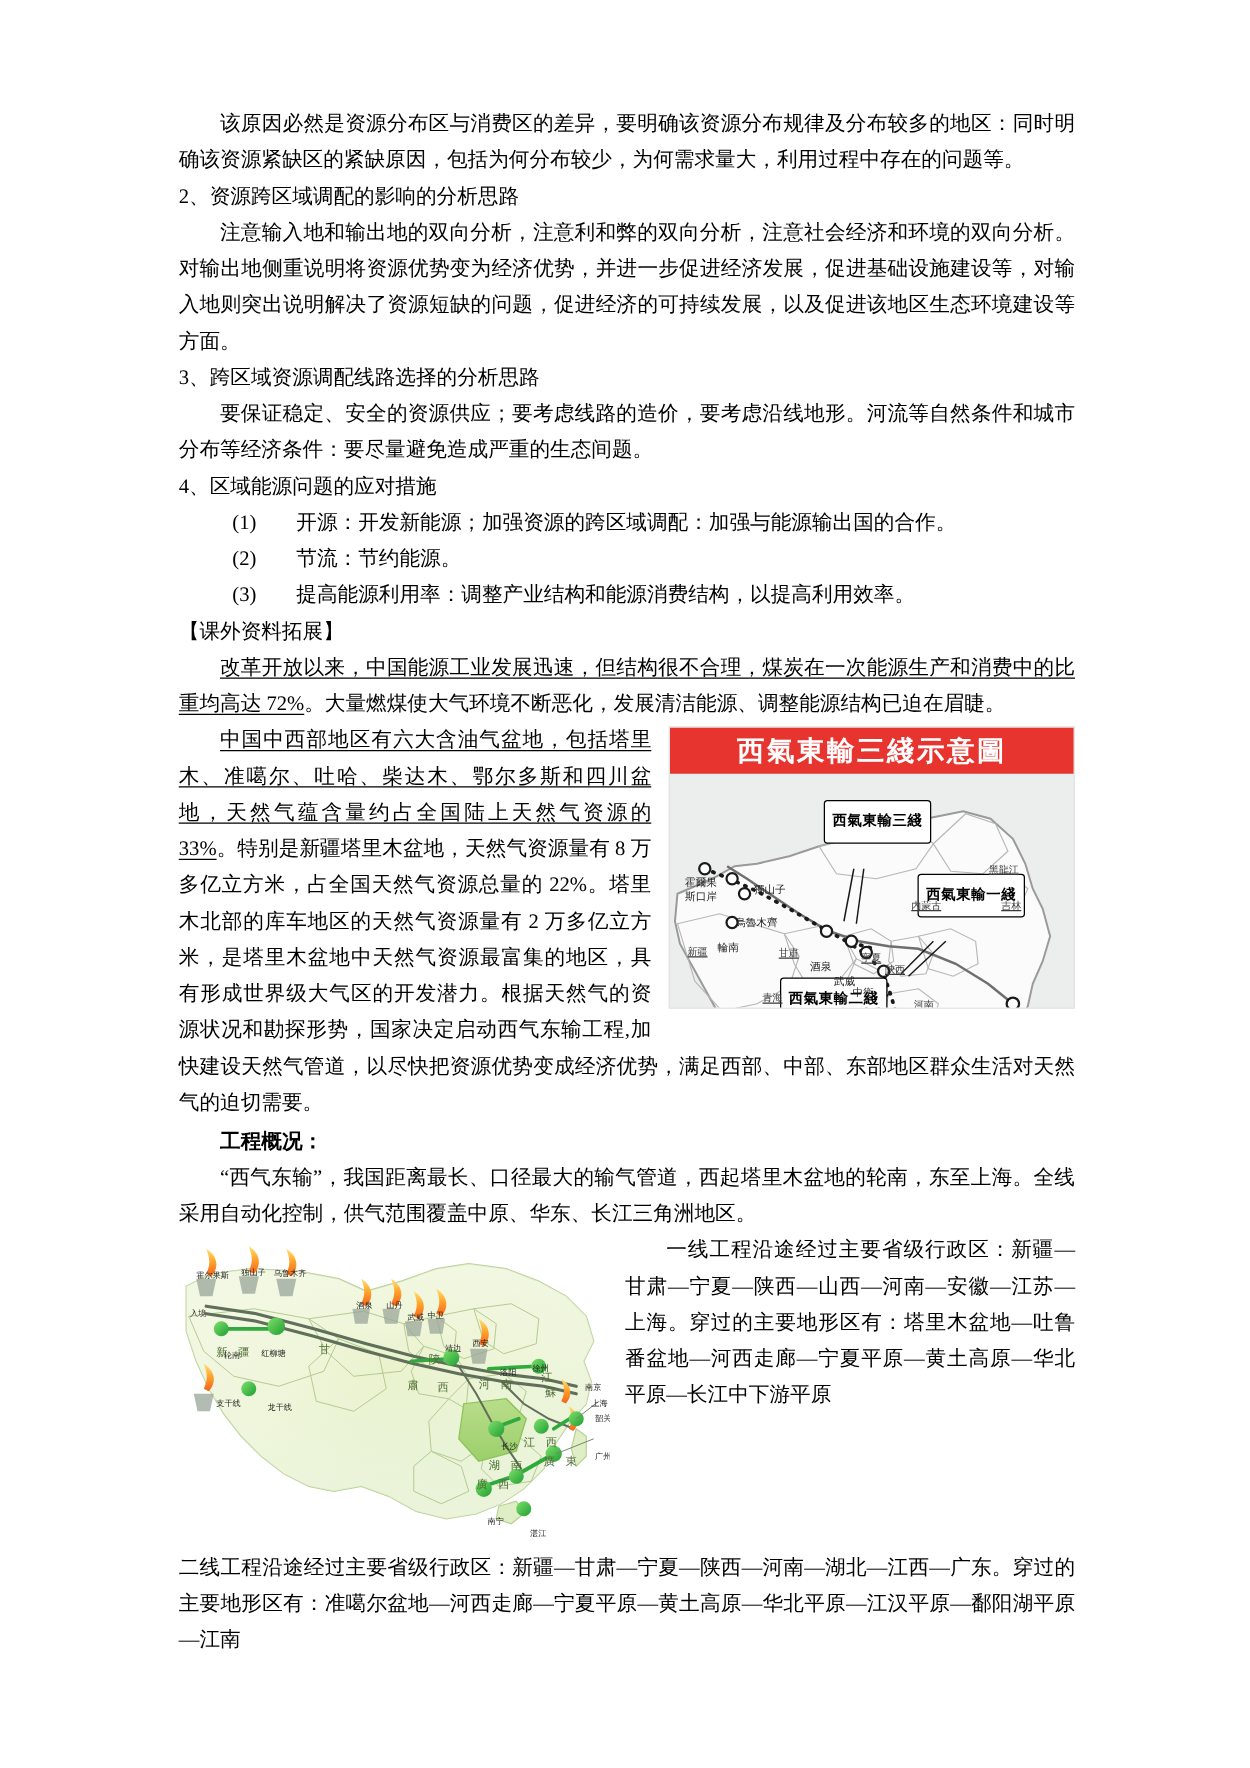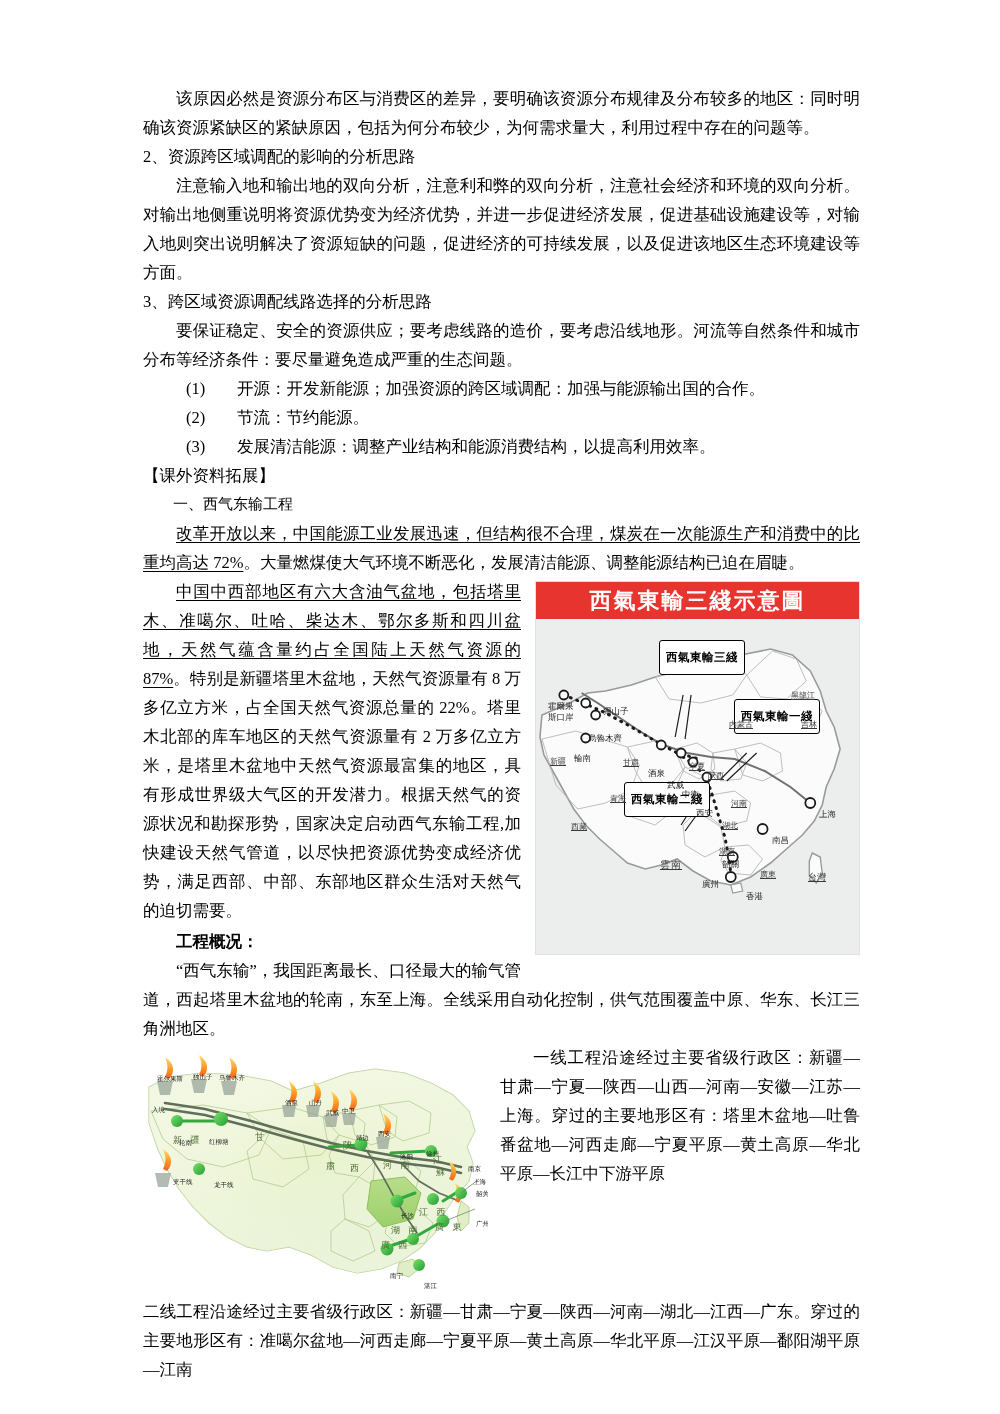--- a/index.html
+++ b/index.html
@@ -45,21 +45,21 @@
   .list-num {
     width: 3.1em;
     flex: 0 0 auto;
   }
   .list-txt { flex: 1 1 auto; }
 
   
   .map-float {
     float: right;
     width: 325px;
-    height: 374px;
+    height: 226px;
     margin: 4px 0 6px 14px;
     position: relative;
   }
   .schematic {
     position: absolute;
     inset: 0;
     background: #eceded;
     overflow: hidden;
     border: 1px solid #e3e3e3;
     box-sizing: border-box;
@@ -149,37 +149,37 @@
     <p class="indent2">该原因必然是资源分布区与消费区的差异，要明确该资源分布规律及分布较多的地区：同时明确该资源紧缺区的紧缺原因，包括为何分布较少，为何需求量大，利用过程中存在的问题等。</p>
 
     <p>2、资源跨区域调配的影响的分析思路</p>
 
     <p class="indent2">注意输入地和输出地的双向分析，注意利和弊的双向分析，注意社会经济和环境的双向分析。对输出地侧重说明将资源优势变为经济优势，并进一步促进经济发展，促进基础设施建设等，对输入地则突出说明解决了资源短缺的问题，促进经济的可持续发展，以及促进该地区生态环境建设等方面。</p>
 
     <p>3、跨区域资源调配线路选择的分析思路</p>
 
     <p class="indent2">要保证稳定、安全的资源供应；要考虑线路的造价，要考虑沿线地形。河流等自然条件和城市分布等经济条件：要尽量避免造成严重的生态间题。</p>
 
+    <p>4、区域能源问题的应对措施</p>
 
     <div class="list-item">
       <span class="list-num">(1)</span>
       <span class="list-txt">开源：开发新能源；加强资源的跨区域调配：加强与能源输出国的合作。</span>
     </div>
     <div class="list-item">
       <span class="list-num">(2)</span>
       <span class="list-txt">节流：节约能源。</span>
     </div>
     <div class="list-item">
       <span class="list-num">(3)</span>
-      <span class="list-txt">发展清洁能源：调整产业结构和能源消费结构，以提高利用效率。</span>
+      <span class="list-txt">提高能源利用率：调整产业结构和能源消费结构，以提高利用效率。</span>
     </div>
 
     <p>【课外资料拓展】</p>
 
-    <p class="indent2" style="font-size:15px">一、西气东输工程</p>
 
 
     <p class="indent2"><span class="u">改革开放以来，中国能源工业发展迅速，但结构很不合理，煤炭在一次能源生产和消费中的比重均高达 72%</span><span>。大量燃煤使大气环境不断恶化，发展清洁能源、调整能源结构已迫在眉睫。</span></p>
 
     <div class="map-float">
       <div class="schematic">
 
         <div class="sch-banner">
           <span>西氣東輸三綫示意圖</span>
         </div>
@@ -271,21 +271,21 @@
         <div class="city" style="left:146px; top:198px;">中衛</div>
         <div class="city" style="left:160px; top:217px;">西安</div>
         <div class="city" style="left:283px; top:218px;">上海</div>
         <div class="city" style="left:236px; top:244px;">南昌</div>
         <div class="city" style="left:186px; top:268px;">韶關</div>
         <div class="city" style="left:166px; top:288px;">廣州</div>
         <div class="city" style="left:210px; top:300px;">香港</div>
       </div>
     </div>
 
-    <p class="indent2"><span class="u">中国中西部地区有六大含油气盆地，包括塔里木、准噶尔、吐哈、柴达木、鄂尔多斯和四川盆地，天然气蕴含量约占全国陆上天然气资源的 87%</span><span>。特别是新疆塔里木盆地，天然气资源量有 8 万多亿立方米，占全国天然气资源总量的 22%。塔里木北部的库车地区的天然气资源量有 2 万多亿立方米，是塔里木盆地中天然气资源最富集的地区，具有形成世界级大气区的开发潜力。根据天然气的资源状况和勘探形势，国家决定启动西气东输工程,加快建设天然气管道，以尽快把资源优势变成经济优势，满足西部、中部、东部地区群众生活对天然气的迫切需要。</span></p>
+    <p class="indent2"><span class="u">中国中西部地区有六大含油气盆地，包括塔里木、准噶尔、吐哈、柴达木、鄂尔多斯和四川盆地，天然气蕴含量约占全国陆上天然气资源的 33%</span><span>。特别是新疆塔里木盆地，天然气资源量有 8 万多亿立方米，占全国天然气资源总量的 22%。塔里木北部的库车地区的天然气资源量有 2 万多亿立方米，是塔里木盆地中天然气资源最富集的地区，具有形成世界级大气区的开发潜力。根据天然气的资源状况和勘探形势，国家决定启动西气东输工程,加快建设天然气管道，以尽快把资源优势变成经济优势，满足西部、中部、东部地区群众生活对天然气的迫切需要。</span></p>
 
     <p class="indent2 bold" style="margin-top:2px">工程概况：</p>
 
     <p class="indent2">“西气东输”，我国距离最长、口径最大的输气管道，西起塔里木盆地的轮南，东至上海。全线采用自动化控制，供气范围覆盖中原、华东、长江三角洲地区。</p>
 
     <div class="green-float">
       <div class="greenmap">
         <svg viewBox="0 0 345 240" preserveAspectRatio="none" style="position:absolute;inset:0;width:100%;height:100%">
           <defs>
             <linearGradient id="landg" x1="0" y1="0" x2="0.4" y2="1">

